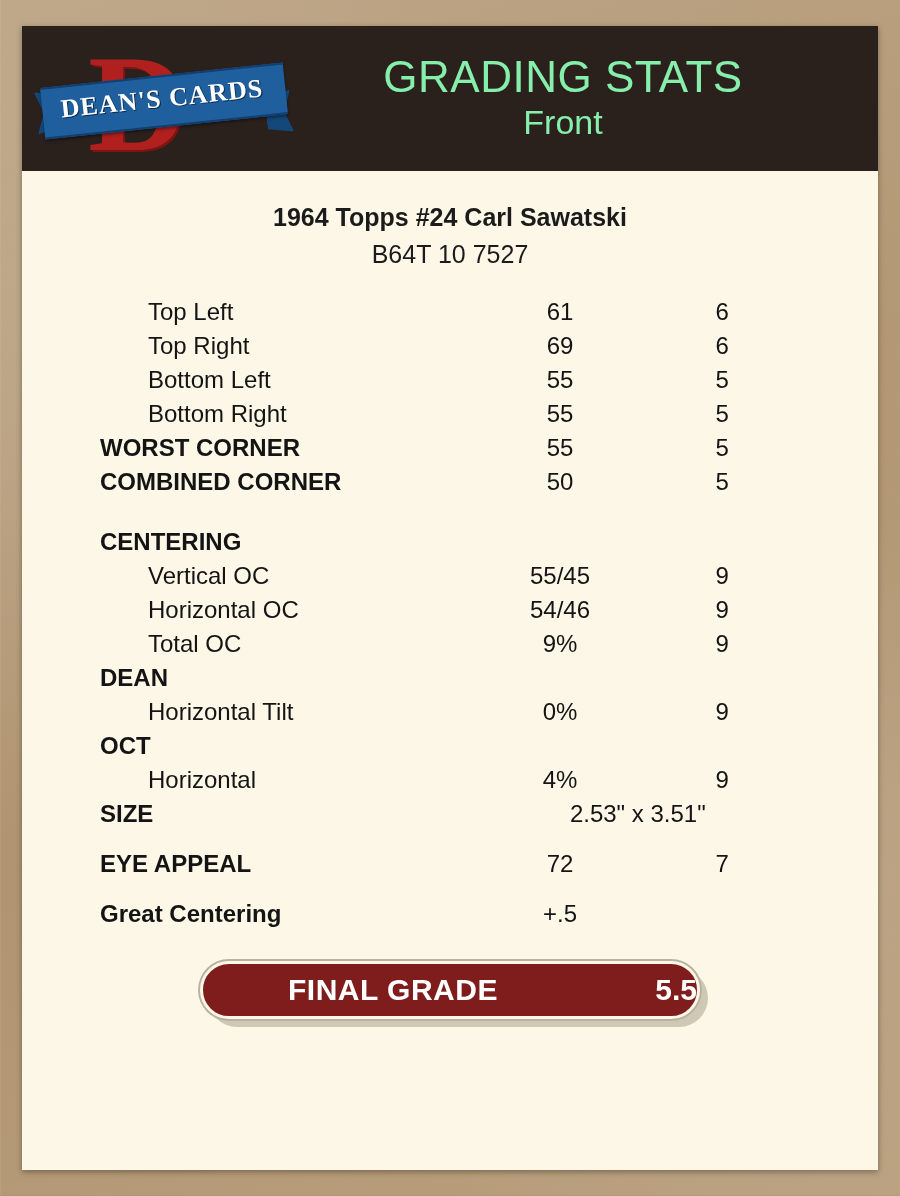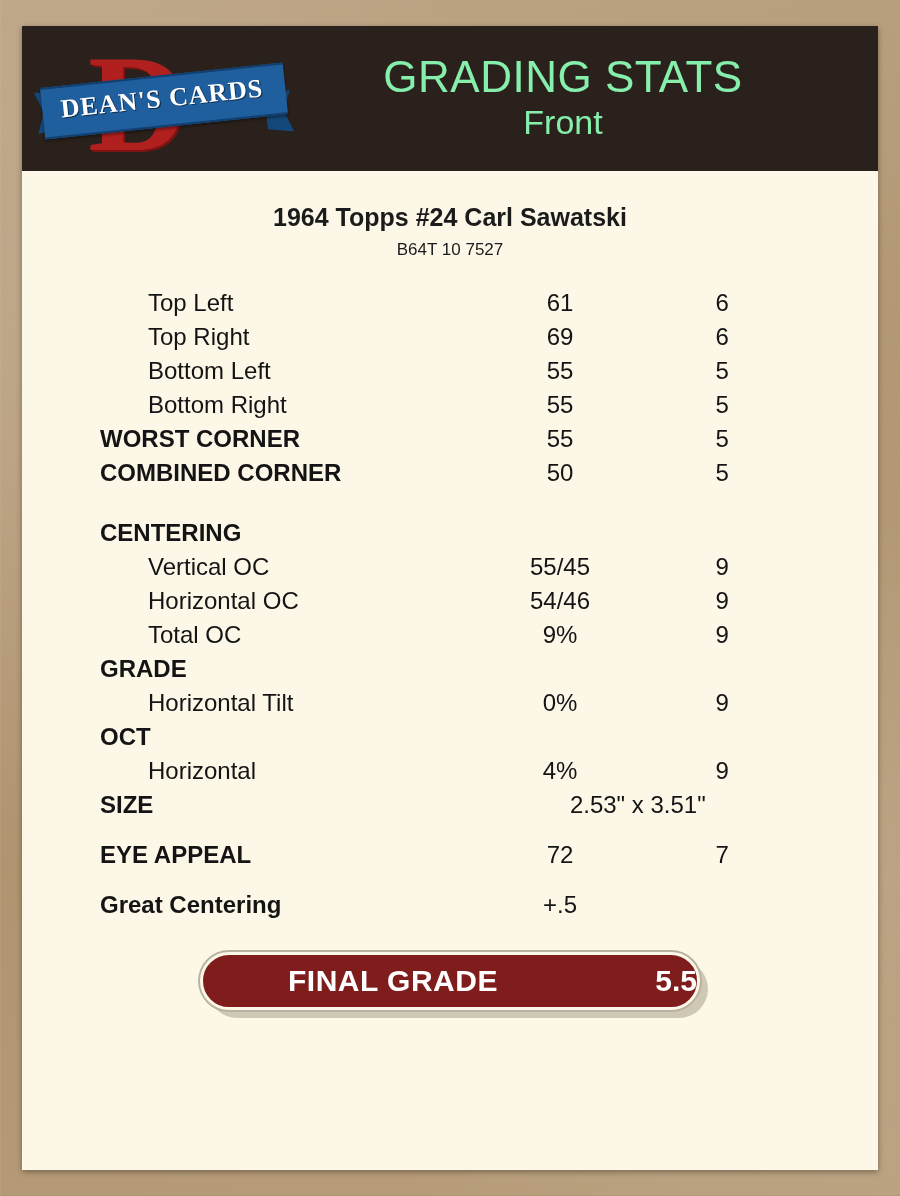--- a/index.html
+++ b/index.html
@@ -121,21 +121,21 @@
     padding: 32px 46px 0 46px;
   }
   .card-title {
     text-align: center;
     font-size: 25px;
     font-weight: bold;
     color: #1b1b1b;
   }
   .card-sub {
     text-align: center;
-    font-size: 17px;
+    font-size: 25px;
     color: #1b1b1b;
     margin-top: 8px;
   }
   table.stats {
     margin: 26px auto 0 auto;
     border-collapse: collapse;
     width: 700px;
     color: #141414;
   }
   table.stats td {
@@ -279,21 +279,21 @@
         <td class="val">54/46</td>
         <td class="max">9</td>
       </tr>
       <tr>
         <td class="lbl indent">Total OC</td>
         <td class="val">9%</td>
         <td class="max">9</td>
       </tr>
 
       <tr class="sec-head">
-        <td class="lbl b">GRADE</td>
+        <td class="lbl b">DEAN</td>
         <td class="val"></td>
         <td class="max"></td>
       </tr>
       <tr>
         <td class="lbl indent">Horizontal Tilt</td>
         <td class="val">0%</td>
         <td class="max">9</td>
       </tr>
 
       <tr class="sec-head">

